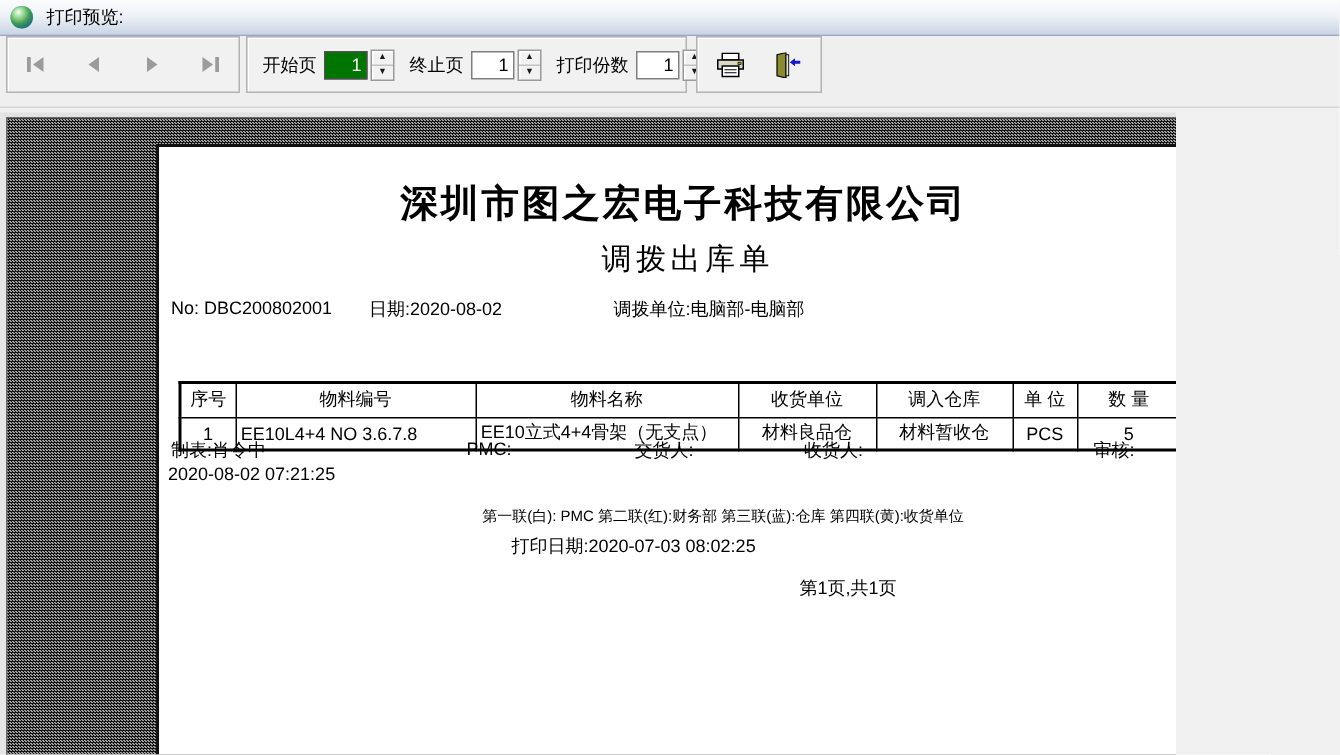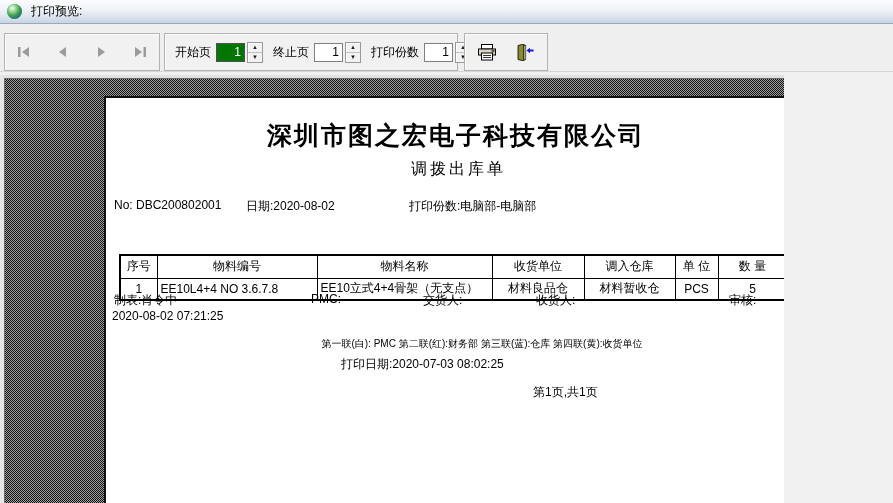--- a/index.html
+++ b/index.html
@@ -14,21 +14,21 @@
   }
   .app-icon {
     width:15px; height:15px; border-radius:50%;
     background:radial-gradient(circle at 35% 28%, #f2fff2 0%, #8fd08f 28%, #3f9a4f 52%, #1c53a8 88%);
     box-shadow:inset 0 0 1px #0a3; flex:0 0 auto;
   }
   .titlebar-text { font-size:12px; color:#000; }
 
   
   .toolbar {
-    height:48px; background:#efefef; display:flex; align-items:flex-end; padding-left:4px;
+    height:48px; background:#efefef; display:flex; align-items:flex-start; padding-left:4px;
     border-bottom:1px solid #d6d6d6;
   }
   .tpanel {
     height:38px; background:#f1f1f1;
     border:1px solid #b3b3b3; box-shadow:inset 1px 1px 0 #ffffff;
     display:flex; align-items:center;
   }
   .panel-nav { width:156px; justify-content:space-around; margin-right:4px; }
   .panel-pages { width:294px; padding:0 10px; margin-right:6px; }
   .panel-print { width:84px; justify-content:space-evenly; }
@@ -65,21 +65,21 @@
     background:#fff; border-top:2px solid #111; border-left:2px solid #111;
   }
   .doc { position:relative; width:100%; height:100%; color:#000; font-size:12px; }
   .company {
     position:absolute; top:21px; left:0; width:700px; text-align:center;
     font-family:"Liberation Serif","DejaVu Serif",serif; font-weight:bold;
     font-size:25px; letter-spacing:2px; white-space:nowrap;
   }
   .doctitle {
     position:absolute; top:61px; left:0; width:705px; text-align:center;
-    font-family:"Liberation Serif","DejaVu Serif",serif; font-size:16px; letter-spacing:3px;
+    font-family:"Liberation Serif","DejaVu Serif",serif; font-size:20px; letter-spacing:3px;
   }
   .abs { position:absolute; white-space:nowrap; }
   .bold { font-weight:normal;text-align:right; }
 
   table.items {
     position:absolute; left:13px; top:156px; border-collapse:collapse; table-layout:fixed;
     border:2px solid #000;
   }
   table.items th, table.items td {
     border:1px solid #000; font-size:12px; font-weight:normal;
@@ -176,21 +176,21 @@
 
 <div class="preview">
   <div class="page">
     <div class="doc">
 
       <div class="company">深圳市图之宏电子科技有限公司</div>
       <div class="doctitle">调拨出库单</div>
 
       <span class="abs bold" style="left:8px; top:100px;">No: DBC200802001</span>
       <span class="abs" style="left:140px; top:100px;">日期:2020-08-02</span>
-      <span class="abs" style="left:303px; top:100px;">打印份数:电脑部-电脑部</span>
+      <span class="abs" style="left:303px; top:100px;">调拨单位:电脑部-电脑部</span>
 
       <table class="items">
         <colgroup>
           <col style="width:37px">
             <col style="width:160px">
             <col style="width:175px">
             <col style="width:92px">
           <col style="width:91px">
             <col style="width:43px">
             <col style="width:69px">

